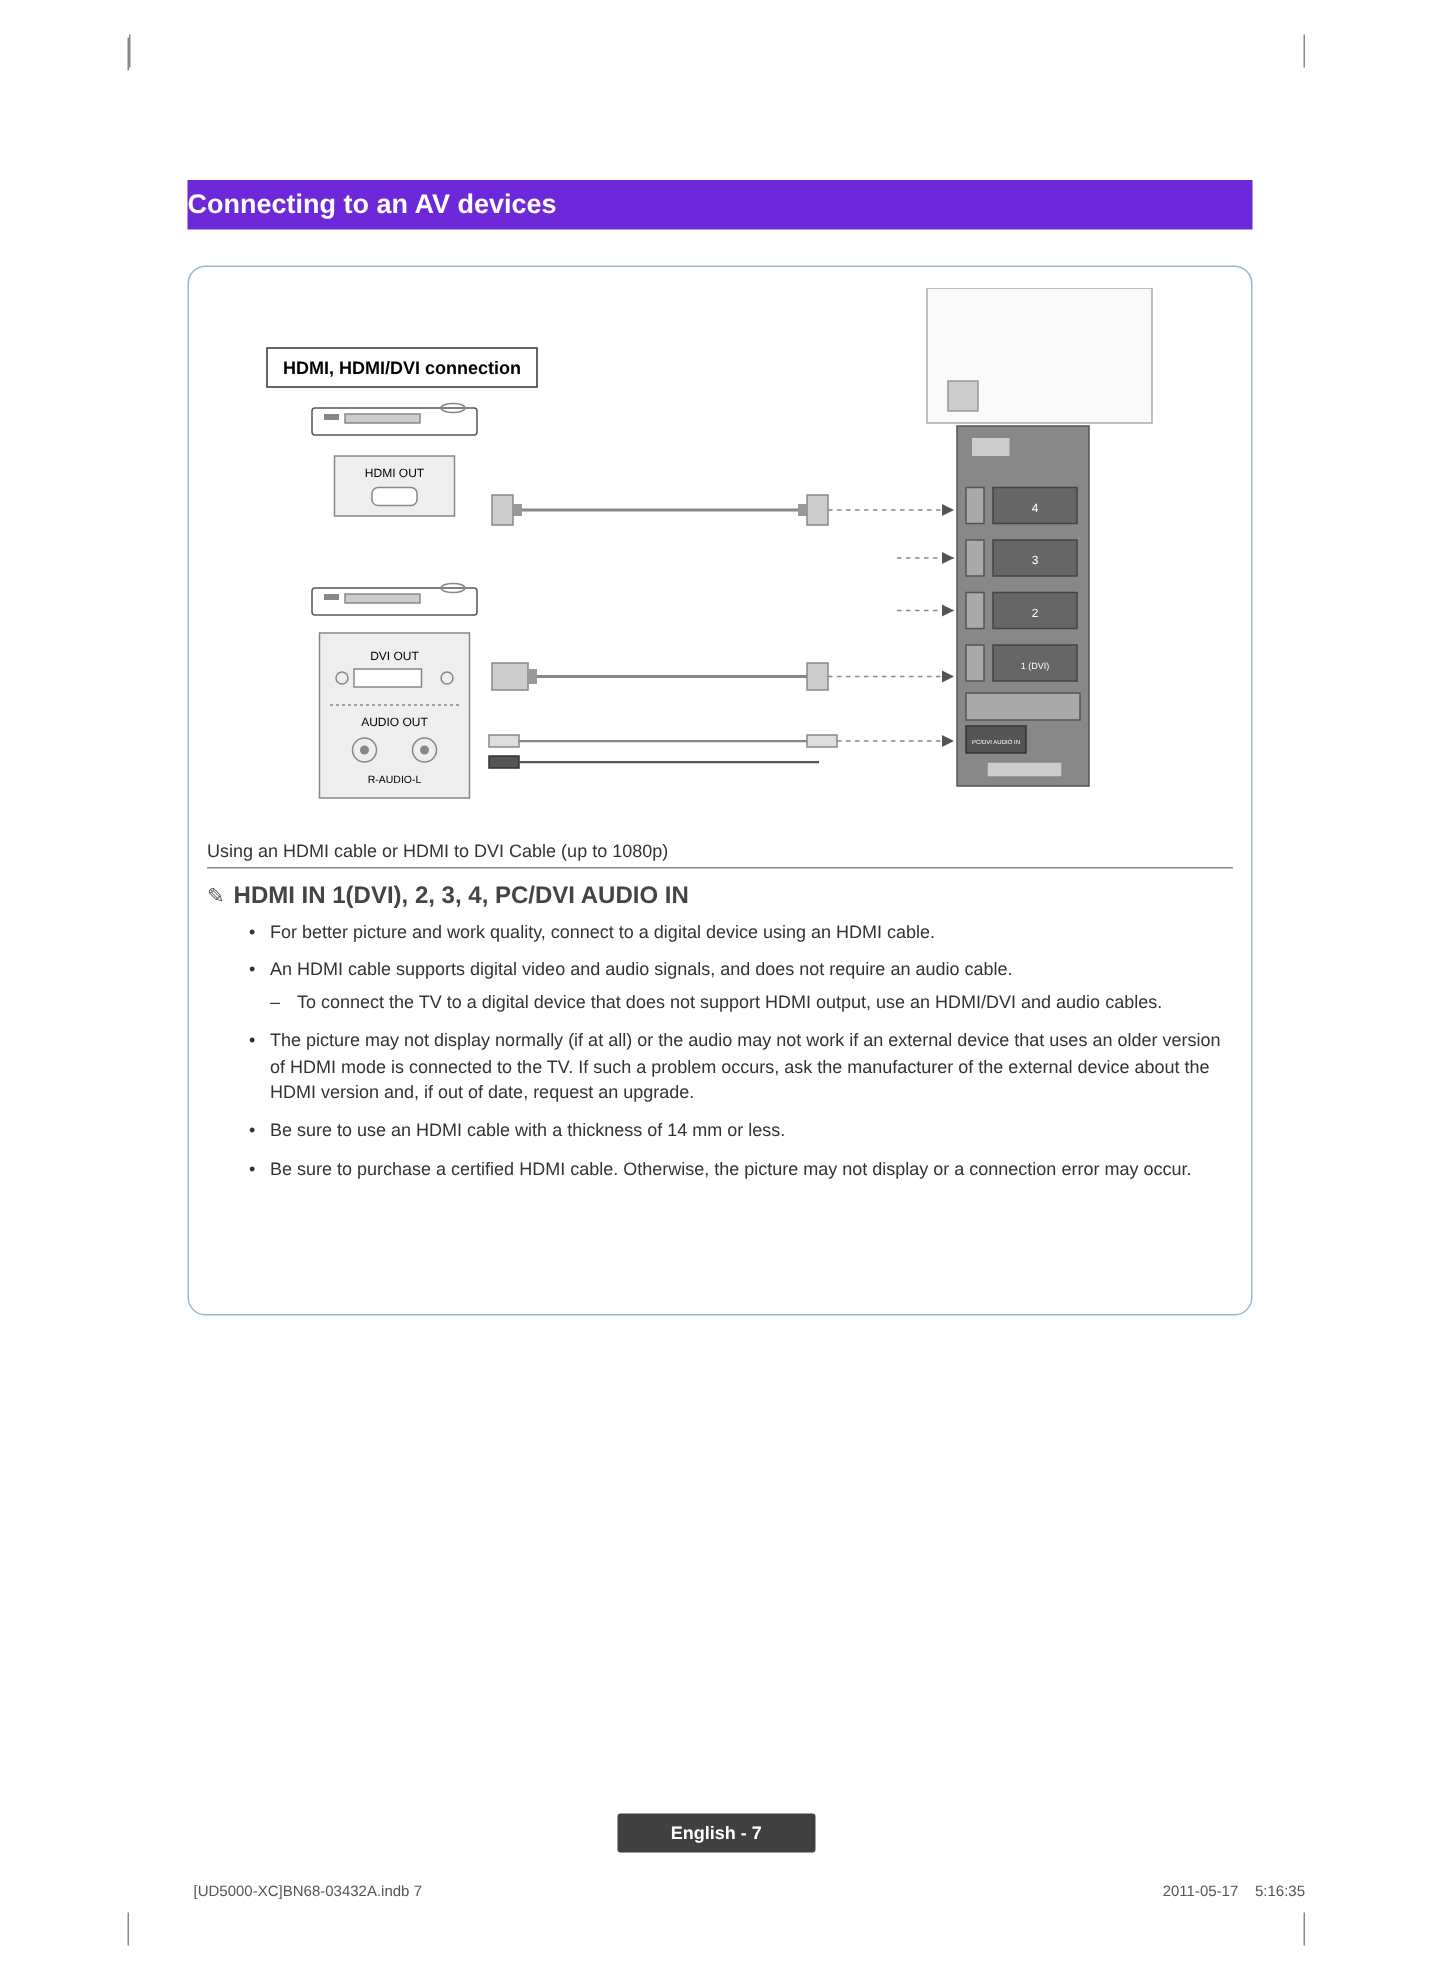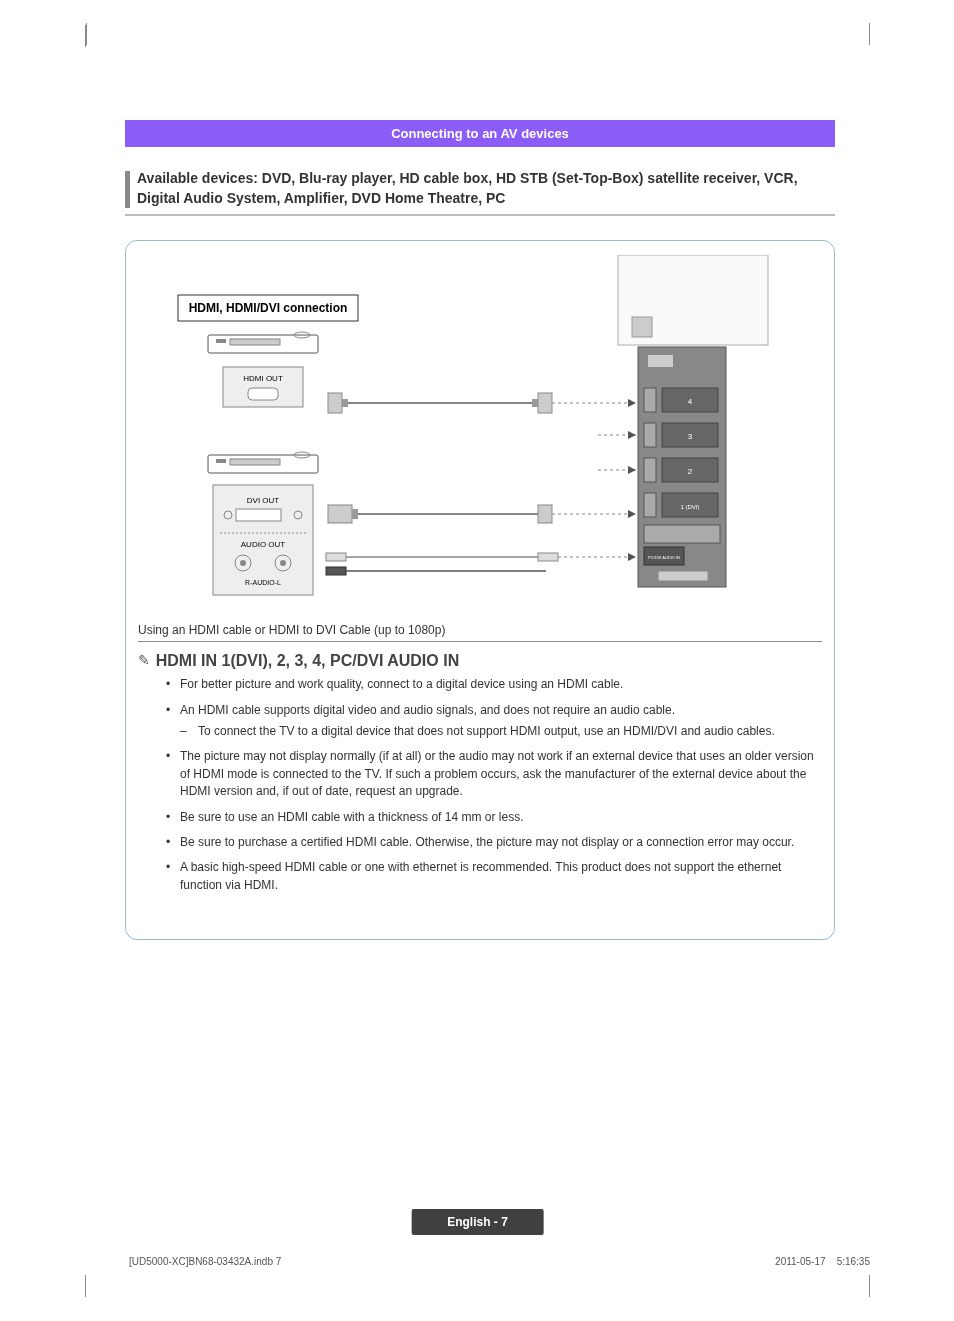--- a/index.html
+++ b/index.html
@@ -29,25 +29,25 @@
   .crop-br { right: 30px; bottom: 0;}
   .crop-br::before{content:"";position:absolute;right:0;bottom:-2px;width:1px;height:22px;background:#888;}
 
   .content {
     position: absolute;
     left: 70px; top: 95px;
     width: 710px;
   }
 
   .section-title {
-    background: #8b5cf6;
+    background: #6d28d9;
     color: #fff;
-    text-align: center;
+    text-align: left;
     font-weight: bold;
-    font-size: 13px;
+    font-size: 18px;
     padding: 6px 0;
   }
 
   .devices-block {
     margin-top: 22px;
     border-bottom: 2px solid #bbb;
     padding-bottom: 6px;
     padding-left: 12px;
     position: relative;
     font-size: 14px;
@@ -159,21 +159,20 @@
 <div class="page">
   <div class="crop-tl"></div>
   <div class="crop-tr"></div>
   <div class="crop-bl"></div>
   <div class="crop-br"></div>
 
   <div class="content">
 
     <div class="section-title">Connecting to an AV devices</div>
 
-    <div class="devices-block">Available devices: DVD, Blu-ray player, HD cable box, HD STB (Set-Top-Box) satellite receiver, VCR, Digital Audio System, Amplifier, DVD Home Theatre, PC</div>
 
     <div class="diagram-box">
       <div class="diagram-svg-wrap">
         <svg viewBox="0 0 684 360" width="684" height="360">
 
           <rect x="40" y="40" width="180" height="26" fill="#fff" stroke="#333"></rect>
           <text x="130" y="57" text-anchor="middle" font-size="12" font-weight="bold" class="svg-label">HDMI, HDMI/DVI connection</text>
 
           <rect x="70" y="80" width="110" height="18" rx="2" fill="#fff" stroke="#555"></rect>
           <rect x="78" y="84" width="10" height="4" fill="#888"></rect>
@@ -268,21 +267,20 @@
 
       <ul class="bullets">
         <li><span>For better picture and work quality, connect to a digital device using an HDMI cable.</span></li>
         <li>
           <span>An HDMI cable supports digital video and audio signals, and does not require an audio cable.</span>
           <span class="sub">To connect the TV to a digital device that does not support HDMI output, use an HDMI/DVI and audio cables.</span>
         </li>
         <li><span>The picture may not display normally (if at all) or the audio may not work if an external device that uses an older version of HDMI mode is connected to the TV. If such a problem occurs, ask the manufacturer of the external device about the HDMI version and, if out of date, request an upgrade.</span></li>
         <li><span>Be sure to use an HDMI cable with a thickness of 14 mm or less.</span></li>
         <li><span>Be sure to purchase a certified HDMI cable. Otherwise, the picture may not display or a connection error may occur.</span></li>
-        <li><span>A basic high-speed HDMI cable or one with ethernet is recommended. This product does not support the ethernet function via HDMI.</span></li>
       </ul>
     </div>
   </div>
 
   <div class="page-foot">English - 7</div>
   <div class="print-foot-left">[UD5000-XC]BN68-03432A.indb   7</div>
   <div class="print-foot-right">2011-05-17      5:16:35</div>
 </div>
 
 </body></html>

